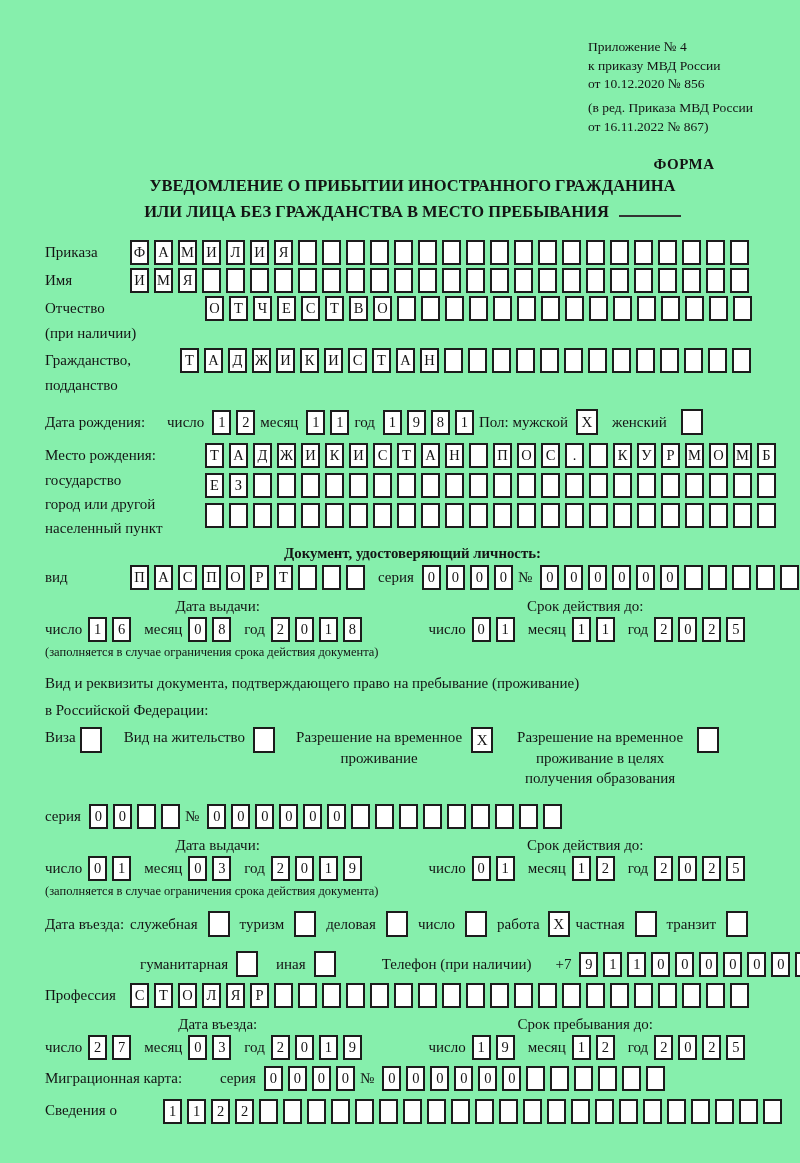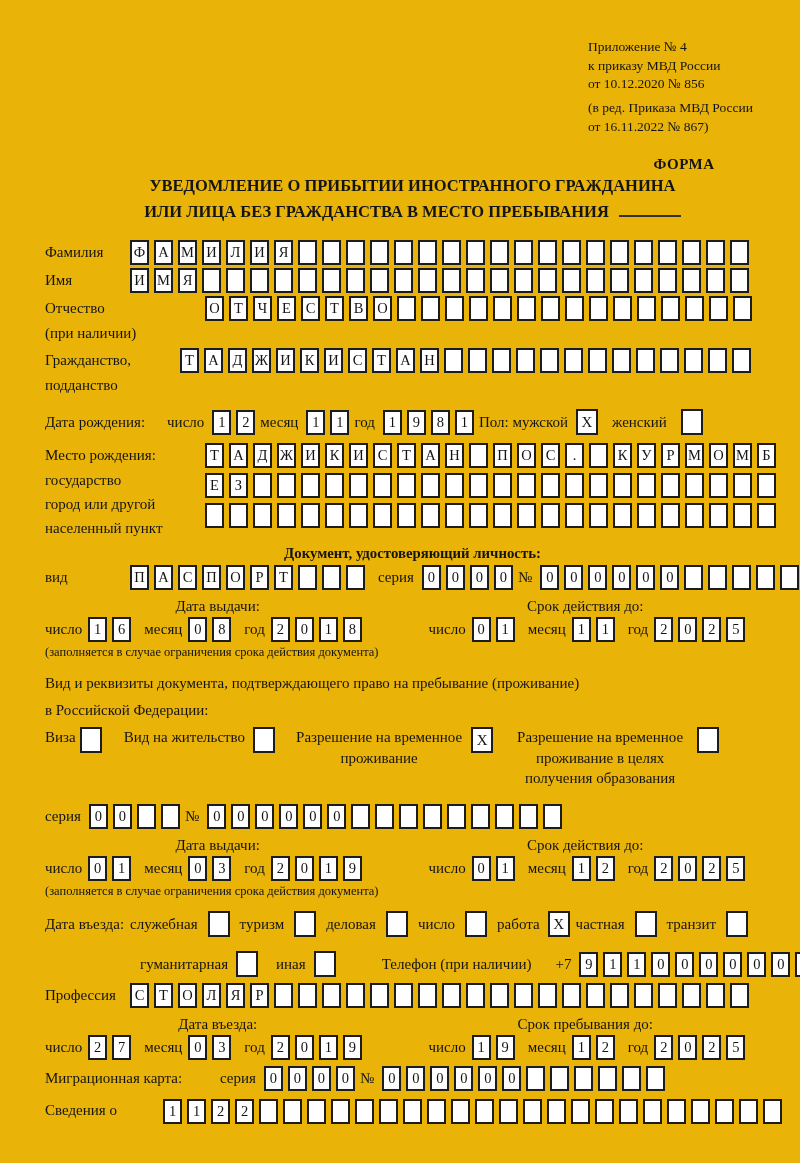--- a/index.html
+++ b/index.html
@@ -1,17 +1,17 @@
 <!DOCTYPE html>
 <html><head>
 <meta charset="utf-8">
 <style>
   html,body{margin:0;padding:0;background:#ffffff;}
   body{font-family:"Liberation Serif","DejaVu Serif",serif;color:#141414;}
-  #page{width:800px;height:1163px;box-sizing:border-box;padding:38px 20px 10px 45px;background:#eab308;overflow:hidden;}
+  #page{width:800px;height:1163px;box-sizing:border-box;padding:38px 20px 10px 45px;background:#86efac;overflow:hidden;}
 
   
   .appendix{margin-left:auto;width:192px;font-size:13.5px;line-height:1.38;}
   .appendix .gap{height:5px;}
   .forma{width:192px;margin-left:auto;text-align:center;font-weight:bold;font-size:15px;margin-top:20px;letter-spacing:.5px;}
 
   
   .title{text-align:center;font-weight:bold;font-size:16.5px;line-height:1.55;}
   .title .blank-line{display:inline-block;width:62px;border-bottom:2.5px solid #333;height:14px;margin-left:10px;}
 
@@ -84,21 +84,21 @@
   </div>
   <div class="forma">ФОРМА</div>
 
   <div class="title">
     <div>УВЕДОМЛЕНИЕ О ПРИБЫТИИ ИНОСТРАННОГО ГРАЖДАНИНА</div>
     <div><span>ИЛИ ЛИЦА БЕЗ ГРАЖДАНСТВА В МЕСТО ПРЕБЫВАНИЯ</span><span class="blank-line"></span></div>
   </div>
 
 
   <div class="row mt16">
-    <div class="lbl w85">Фамилия</div>
+    <div class="lbl w85">Приказа</div>
     <div class="cells">
         <span class="cell">Ф</span>
         <span class="cell">А</span>
         <span class="cell">М</span>
         <span class="cell">И</span>
         <span class="cell">Л</span>
         <span class="cell">И</span>
         <span class="cell">Я</span>
         <span class="cell"></span>
         <span class="cell"></span>

